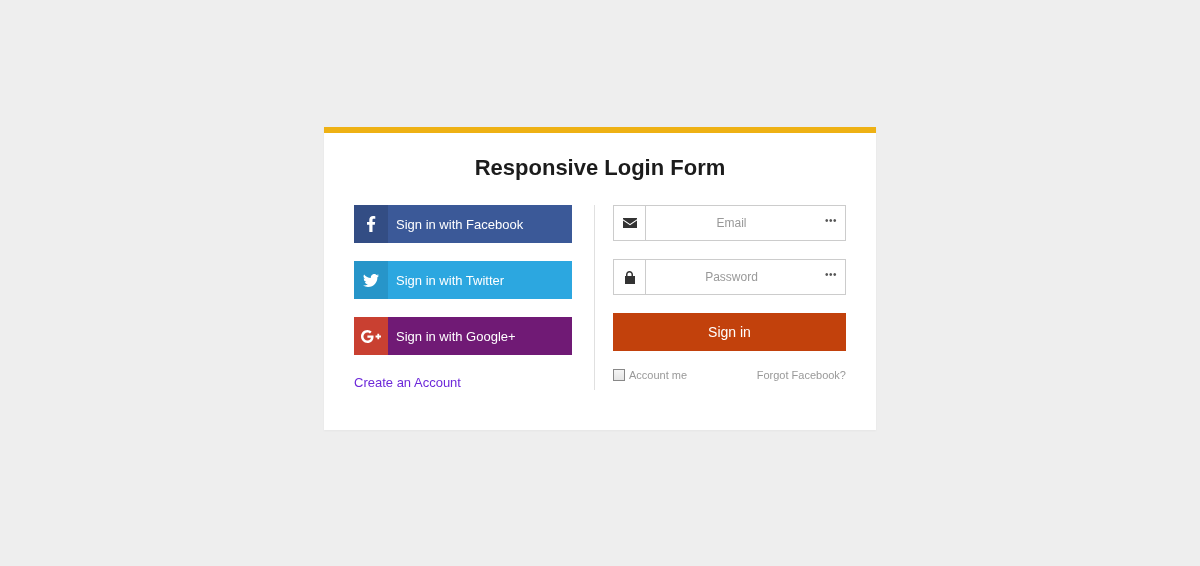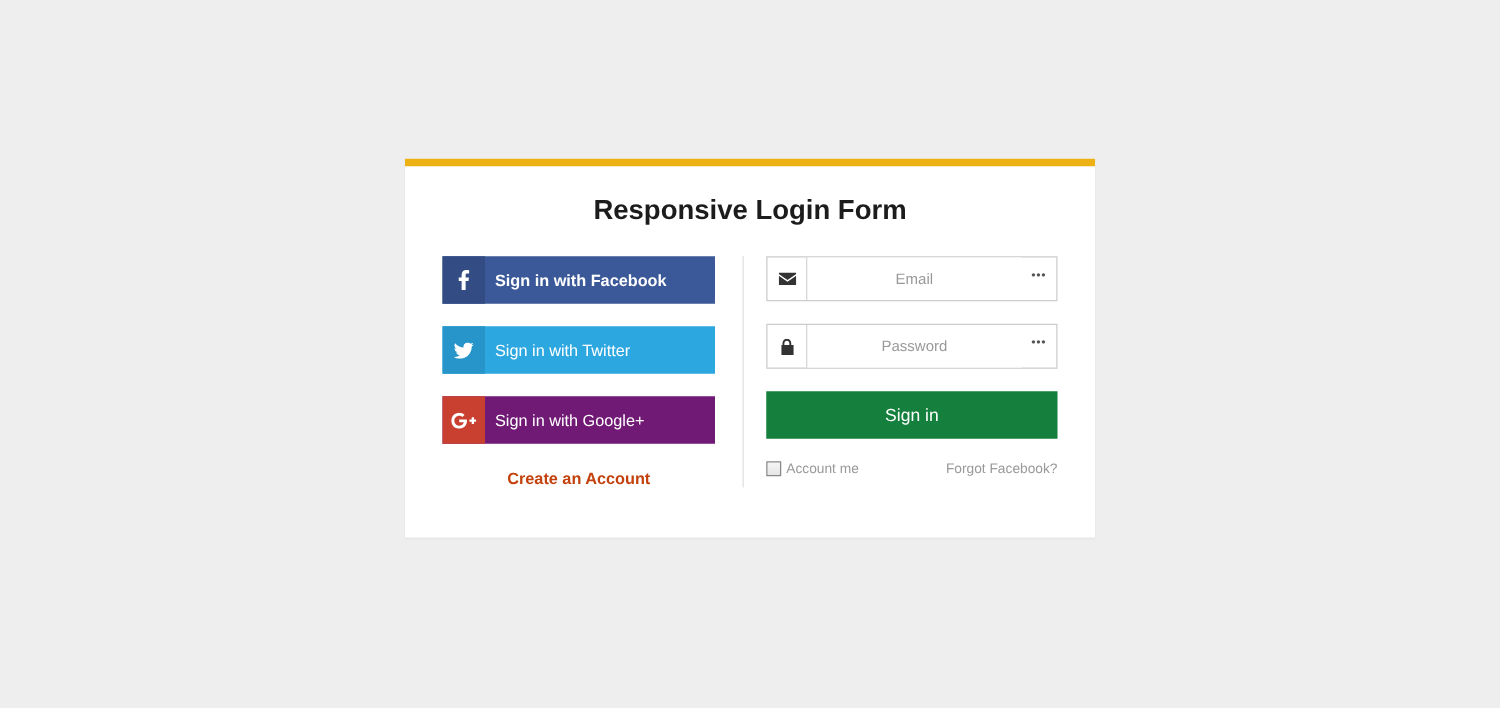--- a/index.html
+++ b/index.html
@@ -66,21 +66,21 @@
       width: 34px;
       height: 38px;
       display: flex;
       align-items: center;
       justify-content: center;
       flex-shrink: 0;
     }
     .social-btn .label {
       padding-left: 8px;
     }
-    .fb { background: #3b5998; font-weight: bold; }
+    .fb { background: #3b5998; }
     .fb .icon-box { background: #334d84; }
     .tw { background: #2ca7e0; }
     .tw .icon-box { background: #2795c9; }
     .gp { background: #701a75; }
     .gp .icon-box { background: #c94031; }
 
     .input-group {
       display: flex;
       align-items: stretch;
       height: 36px;
@@ -113,34 +113,33 @@
       display: flex;
       align-items: center;
       justify-content: center;
       color: #555;
       font-size: 10px;
       letter-spacing: 0.5px;
       padding-bottom: 6px;
     }
     .signin-btn {
       height: 38px;
-      background: #15803d;
+      background: #c2410c;
       color: #ffffff;
       font-size: 14px;
       border: none;
       cursor: pointer;
       font-family: inherit;
     }
     .create-link {
-      color: #c2410c;
-      font-weight: bold;
+      color: #6d28d9;
+      font-weight: normal;
       font-size: 13px;
       cursor: pointer;
       margin-top: 2px;
-      text-align: center;
     }
     .bottom-row {
       display: flex;
       justify-content: space-between;
       align-items: center;
       font-size: 11px;
       color: #999;
     }
     .remember {
       display: flex;

